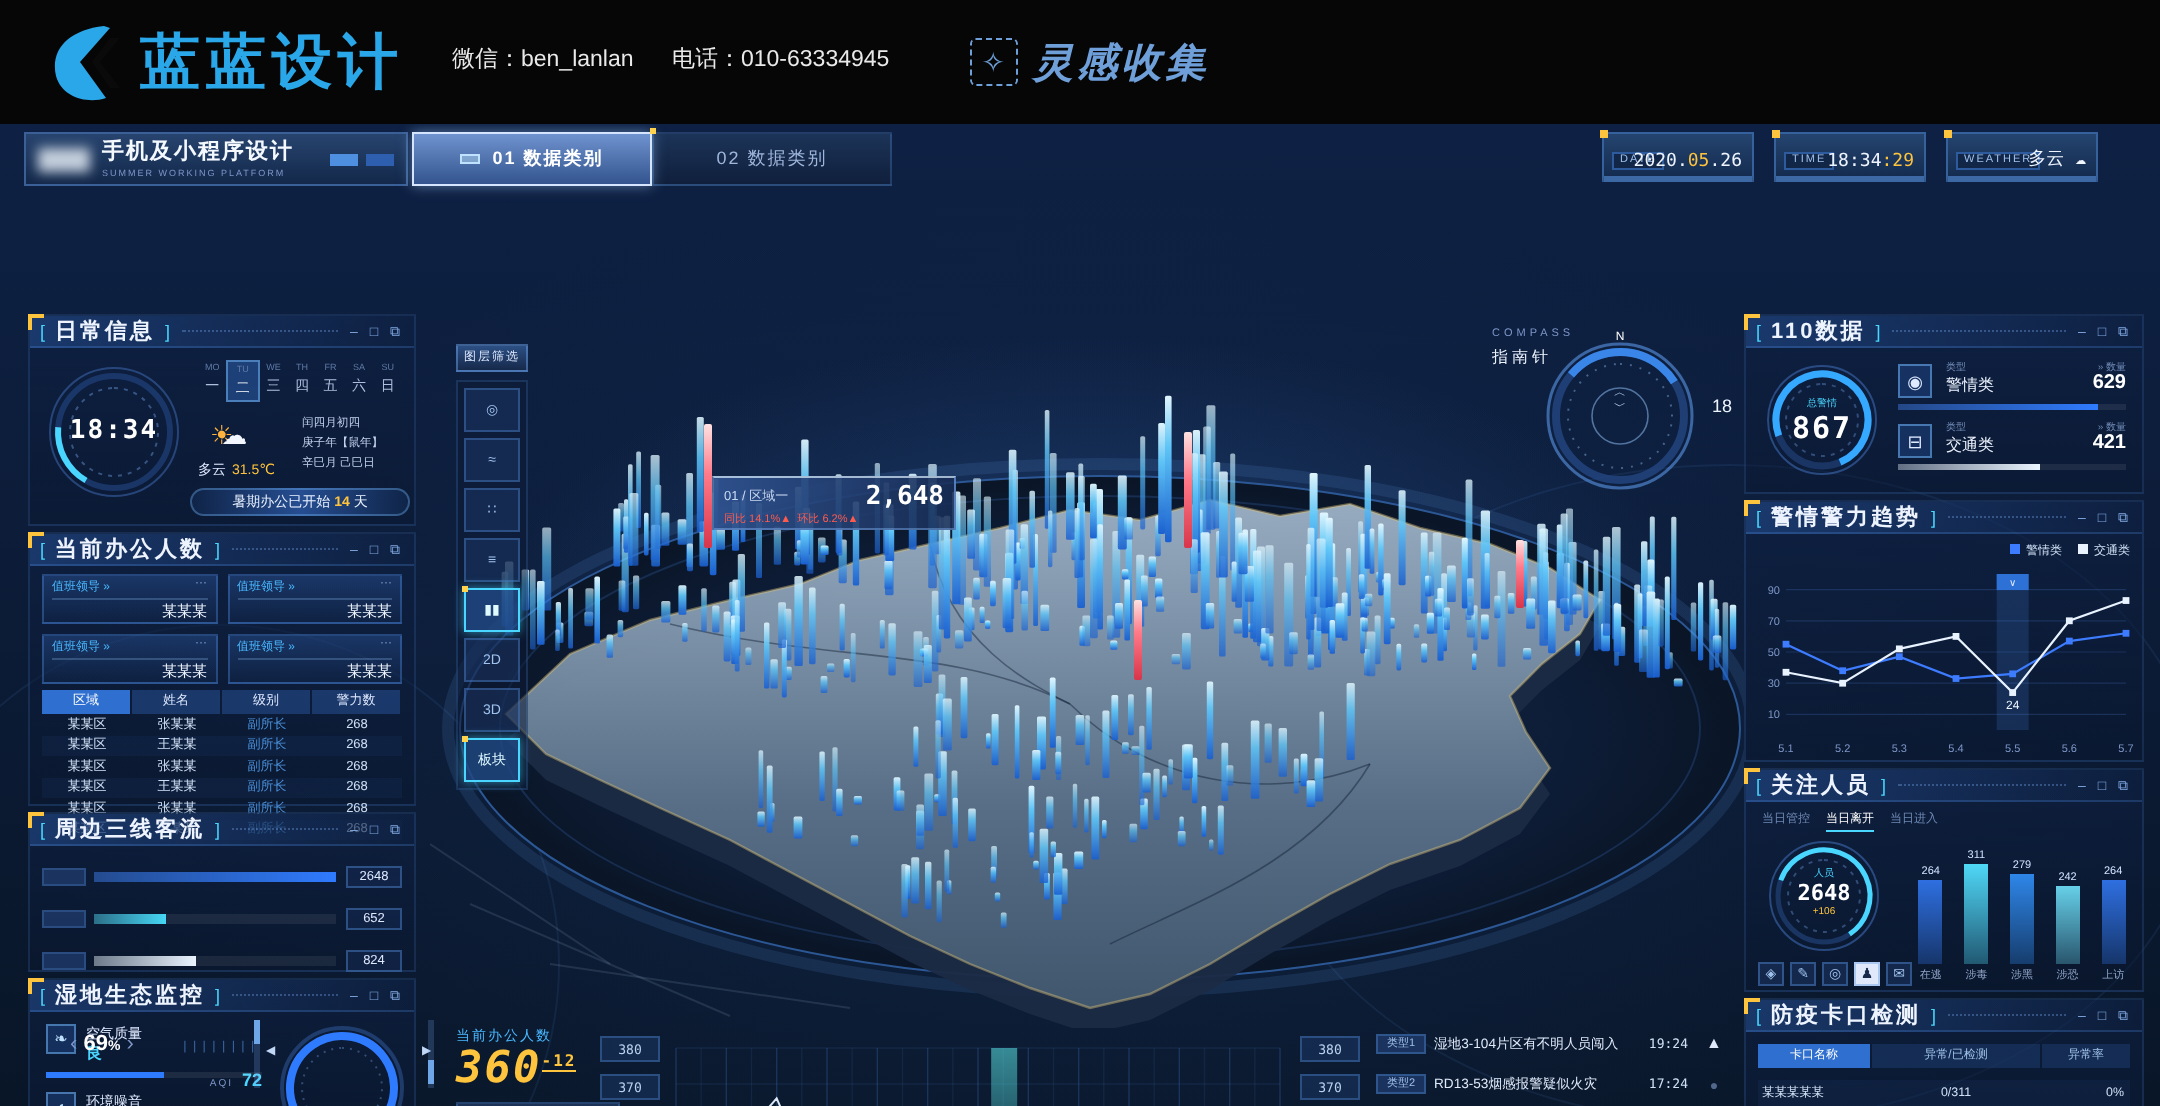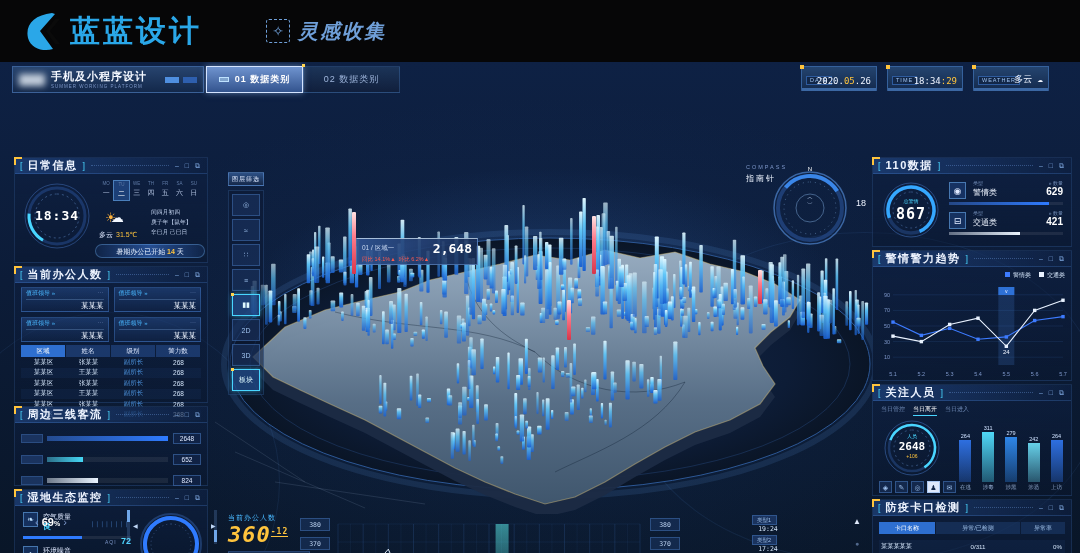--- a/index.html
+++ b/index.html
@@ -44,21 +44,21 @@
 
   
   #title-block{position:absolute;left:12px;top:4px;width:192px;height:27px;
     background:linear-gradient(180deg,#27446f,#13284a);border:1px solid #3a6097;display:flex;align-items:center;padding:0 6px;}
   #title-block .blur-logo{width:26px;height:12px;background:rgba(225,233,242,.85);filter:blur(3px);margin-right:6px;}
   #title-block .tt{font-size:11px;font-weight:bold;color:#f4f8ff;letter-spacing:1px;line-height:1;}
   #title-block .ts{font-size:4.5px;color:#7d96c8;letter-spacing:1px;margin-top:2px;}
   #title-block .chip2{width:14px;height:6px;background:#4f8fe0;margin-left:4px;}
   #title-block .chip2.b{background:#2e5fae;}
   .tabs{position:absolute;left:206px;top:4px;display:flex;height:27px;}
-  .tab{width:97px;height:27px;display:flex;align-items:center;justify-content:center;gap:6px;
+  .tab{width:120px;height:27px;display:flex;align-items:center;justify-content:center;gap:6px;
     font-size:9px;letter-spacing:1px;color:#9fb6dc;background:linear-gradient(180deg,#1c3458,#101f3c);
     border:1px solid rgba(86,150,230,.25);}
   .tab.active{position:relative;background:linear-gradient(180deg,#6f93cf,#33548e);
     border:1px solid #d5e4ff;box-shadow:0 0 6px rgba(160,200,255,.5);color:#fff;font-weight:bold;}
   .tab.active::after{content:"";position:absolute;right:-3px;top:-3px;width:3px;height:3px;background:#ffd34d;}
   .tab .pill{width:10px;height:5px;border:1px solid #bfe2ff;background:rgba(200,240,255,.4);}
   .chips{position:absolute;left:801px;top:4px;display:flex;gap:10px;}
   .chip{position:relative;width:76px;height:25px;background:linear-gradient(180deg,#24446f,#152c50);
     border:1px solid #35619c;border-bottom:3px solid rgba(90,150,230,.45);padding:1px 4px;}
   .chip::before{content:"";position:absolute;left:-2px;top:-2px;width:4px;height:4px;background:#ffc43d;}
@@ -219,21 +219,21 @@
   .obtn{width:82px;height:13px;margin-top:4px;font-size:6.5px;text-align:center;line-height:12px;letter-spacing:1px;
     background:linear-gradient(180deg,#1c3458,#101f3c);border:1px solid rgba(86,150,230,.3);color:#8fa6c9;position:relative;}
   .axis-col{position:absolute;width:30px;}
   .abox{height:13px;margin-bottom:5.5px;border:1px solid rgba(90,150,230,.35);background:rgba(28,54,100,.55);
     font-size:6.5px;color:#bcd2f0;text-align:center;line-height:12px;font-family:"DejaVu Sans Mono",monospace;}
   #axis-left{left:300px;top:456px;}
   #axis-right{left:650px;top:456px;}
   #office-svg{position:absolute;left:332px;top:452px;}
 
   #alert-list{position:absolute;left:688px;top:453px;width:156px;}
-  .arow{display:flex;align-items:center;height:13px;margin-bottom:7px;flex-direction:column;}
+  .arow{display:flex;align-items:center;height:13px;margin-bottom:7px;}
   .arow .atag{width:25px;height:10px;background:rgba(28,54,100,.9);border:1px solid rgba(90,150,230,.35);
     font-size:5.5px;color:#9fc0e8;text-align:center;line-height:9px;margin-right:4px;}
   .arow .atxt{flex:1;font-size:6.8px;color:#dfe9fa;white-space:nowrap;overflow:hidden;}
   .arow .atime{font-size:6.5px;color:#cfe0f5;margin-left:4px;font-family:"DejaVu Sans Mono",monospace;}
   #alert-arrows{position:absolute;left:851px;top:456px;width:12px;text-align:center;color:#dfe9fa;font-size:8px;line-height:1;}
   #alert-arrows .dim{color:#51688c;font-size:7px;margin-top:14px;}
 </style>
 </head>
 <body>
 
@@ -241,20 +241,24 @@
 
   <header class="site-header">
     <div class="logo">
       <svg width="40" height="40" viewBox="0 0 40 40">
         <path d="M30 2 C12 4 3 14 6 27 C9 38 22 41 31 38 L18 20 L33 3 Z" fill="#2aa7e8"></path>
         <path d="M33 8 L24 20 L33 33 L38 33 L28 20 L38 8 Z" fill="#0a0a0a"></path>
       </svg>
       <span class="logo-text">蓝蓝设计</span>
     </div>
     <div class="contact">
+      <div class="wx-line">
+        <span>微信：ben_lanlan</span>
+        <span>电话：010-63334945</span>
+      </div>
     </div>
     <div class="collect">
       <span class="collect-icon">✧</span>
       <span class="collect-label">灵感收集</span>
     </div>
   </header>
 
   <div class="dash">
     <div class="decor-circle" style="left:630px;top:170px;width:470px;height:330px;"></div>
     <div class="decor-circle" style="left:-60px;top:250px;width:340px;height:340px;"></div>

